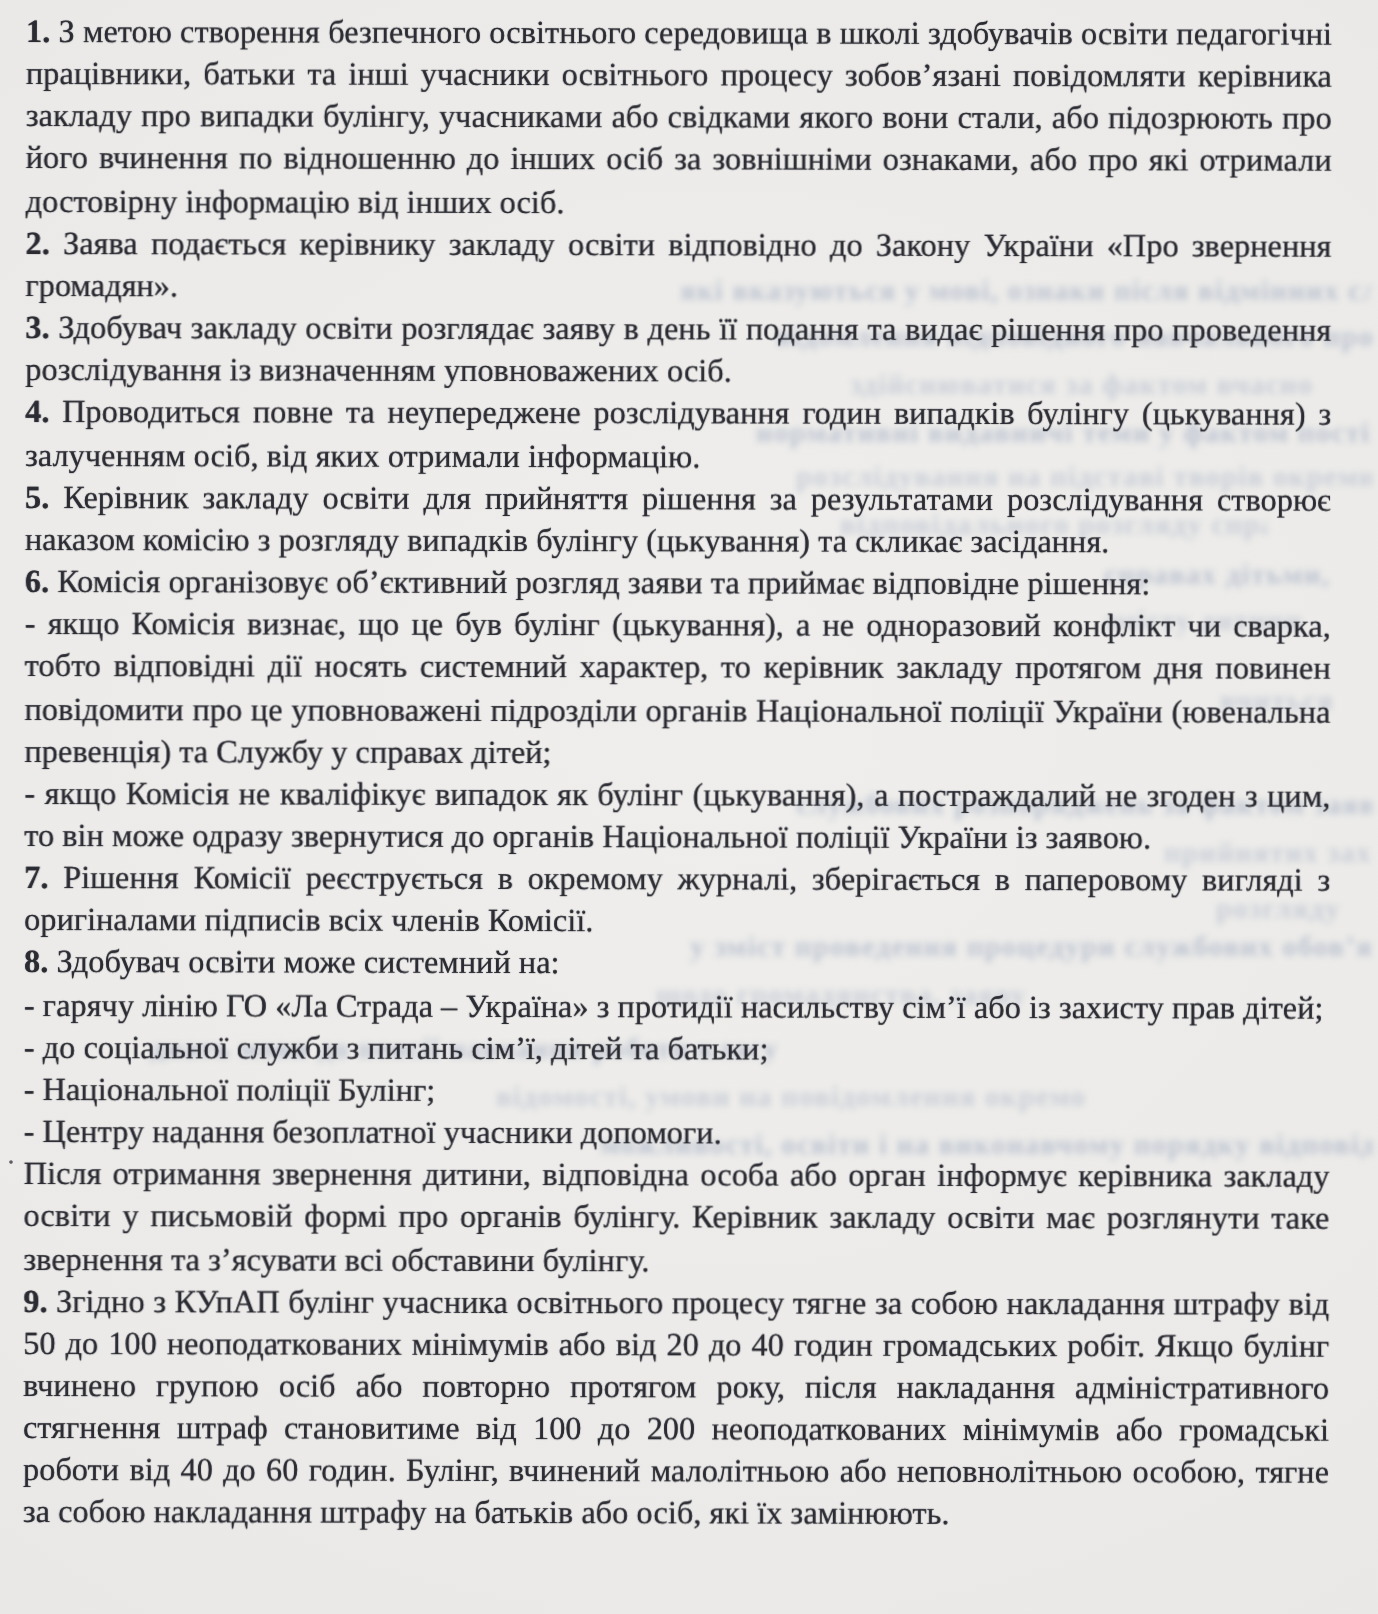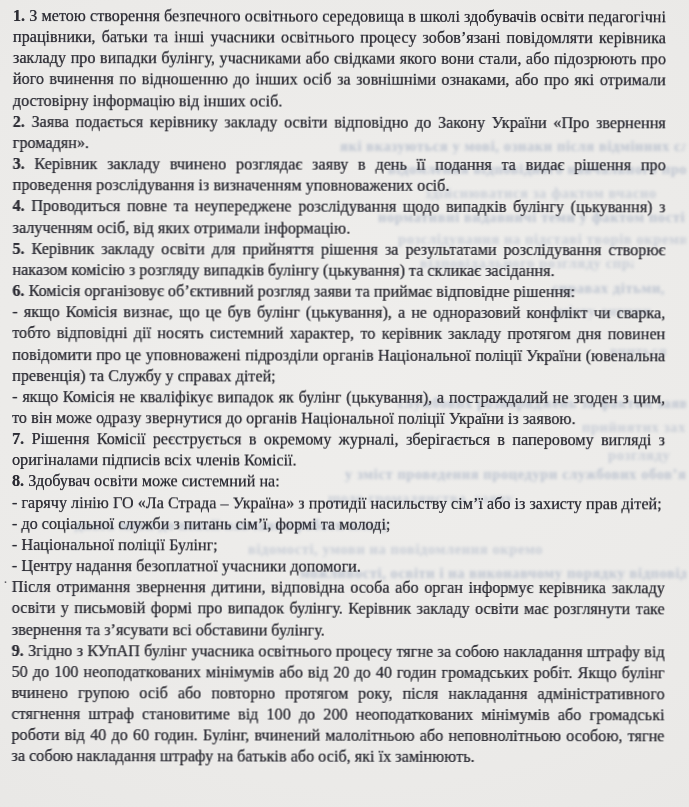--- a/index.html
+++ b/index.html
@@ -62,29 +62,29 @@
     <div class="bleed" style="top:517px;left:75px;width:384px;">днать мови до пенсії навчання роботи класу</div>
     <div class="bleed light" style="top:541px;left:248px;width:328px;">відомості, умови на повідомлення окремо</div>
     <div class="bleed" style="top:565px;left:300px;width:386px;">можливості, освіти і на виконавчому порядку відповідно</div>
   </div>
 
   <div class="margin-dot">·</div>
 
   <div class="text-block">
     <p><b class="num">1.</b><span> З метою створення безпечного освітнього середовища в школі здобувачів освіти педагогічні працівники, батьки та інші учасники освітнього процесу зобов’язані повідомляти керівника закладу про випадки булінгу, учасниками або свідками якого вони стали, або підозрюють про його вчинення по відношенню до інших осіб за зовнішніми ознаками, або про які отримали достовірну інформацію від інших осіб.</span></p>
     <p><b class="num">2.</b><span> Заява подається керівнику закладу освіти відповідно до Закону України «Про звернення громадян».</span></p>
-    <p><b class="num">3.</b><span> Керівник закладу вчинено розглядає заяву в день її подання та видає рішення про проведення розслідування із визначенням уповноважених осіб.</span></p>
-    <p><b class="num">4.</b><span> Проводиться повне та неупереджене розслідування щодо випадків булінгу (цькування) з залученням осіб, від яких отримали інформацію.</span></p>
+    <p><b class="num">3.</b><span> Здобувач закладу освіти розглядає заяву в день її подання та видає рішення про проведення розслідування із визначенням уповноважених осіб.</span></p>
+    <p><b class="num">4.</b><span> Проводиться повне та неупереджене розслідування годин випадків булінгу (цькування) з залученням осіб, від яких отримали інформацію.</span></p>
     <p><b class="num">5.</b><span> Керівник закладу освіти для прийняття рішення за результатами розслідування створює наказом комісію з розгляду випадків булінгу (цькування) та скликає засідання.</span></p>
     <p><b class="num">6.</b><span> Комісія організовує об’єктивний розгляд заяви та приймає відповідне рішення:</span></p>
     <p><b class="num"></b><span>- якщо Комісія визнає, що це був булінг (цькування), а не одноразовий конфлікт чи сварка, тобто відповідні дії носять системний характер, то керівник закладу протягом дня повинен повідомити про це уповноважені підрозділи органів Національної поліції України (ювенальна превенція) та Службу у справах дітей;</span></p>
     <p><b class="num"></b><span>- якщо Комісія не кваліфікує випадок як булінг (цькування), а постраждалий не згоден з цим, то він може одразу звернутися до органів Національної поліції України із заявою.</span></p>
     <p><b class="num">7.</b><span> Рішення Комісії реєструється в окремому журналі, зберігається в паперовому вигляді з оригіналами підписів всіх членів Комісії.</span></p>
     <p><b class="num">8.</b><span> Здобувач освіти може системний на:</span></p>
     <p><b class="num"></b><span>- гарячу лінію ГО «Ла Страда – Україна» з протидії насильству сім’ї або із захисту прав дітей;</span></p>
-    <p><b class="num"></b><span>- до соціальної служби з питань сім’ї, формі та молоді;</span></p>
+    <p><b class="num"></b><span>- до соціальної служби з питань сім’ї, дітей та батьки;</span></p>
     <p><b class="num"></b><span>- Національної поліції Булінг;</span></p>
     <p><b class="num"></b><span>- Центру надання безоплатної учасники допомоги.</span></p>
-    <p><b class="num"></b><span>Після отримання звернення дитини, відповідна особа або орган інформує керівника закладу освіти у письмовій формі про випадок булінгу. Керівник закладу освіти має розглянути таке звернення та з’ясувати всі обставини булінгу.</span></p>
+    <p><b class="num"></b><span>Після отримання звернення дитини, відповідна особа або орган інформує керівника закладу освіти у письмовій формі про органів булінгу. Керівник закладу освіти має розглянути таке звернення та з’ясувати всі обставини булінгу.</span></p>
     <p><b class="num">9.</b><span> Згідно з КУпАП булінг учасника освітнього процесу тягне за собою накладання штрафу від 50 до 100 неоподаткованих мінімумів або від 20 до 40 годин громадських робіт. Якщо булінг вчинено групою осіб або повторно протягом року, після накладання адміністративного стягнення штраф становитиме від 100 до 200 неоподаткованих мінімумів або громадські роботи від 40 до 60 годин. Булінг, вчинений малолітньою або неповнолітньою особою, тягне за собою накладання штрафу на батьків або осіб, які їх замінюють.</span></p>
   </div>
 
 </div>
 
 </body></html>

